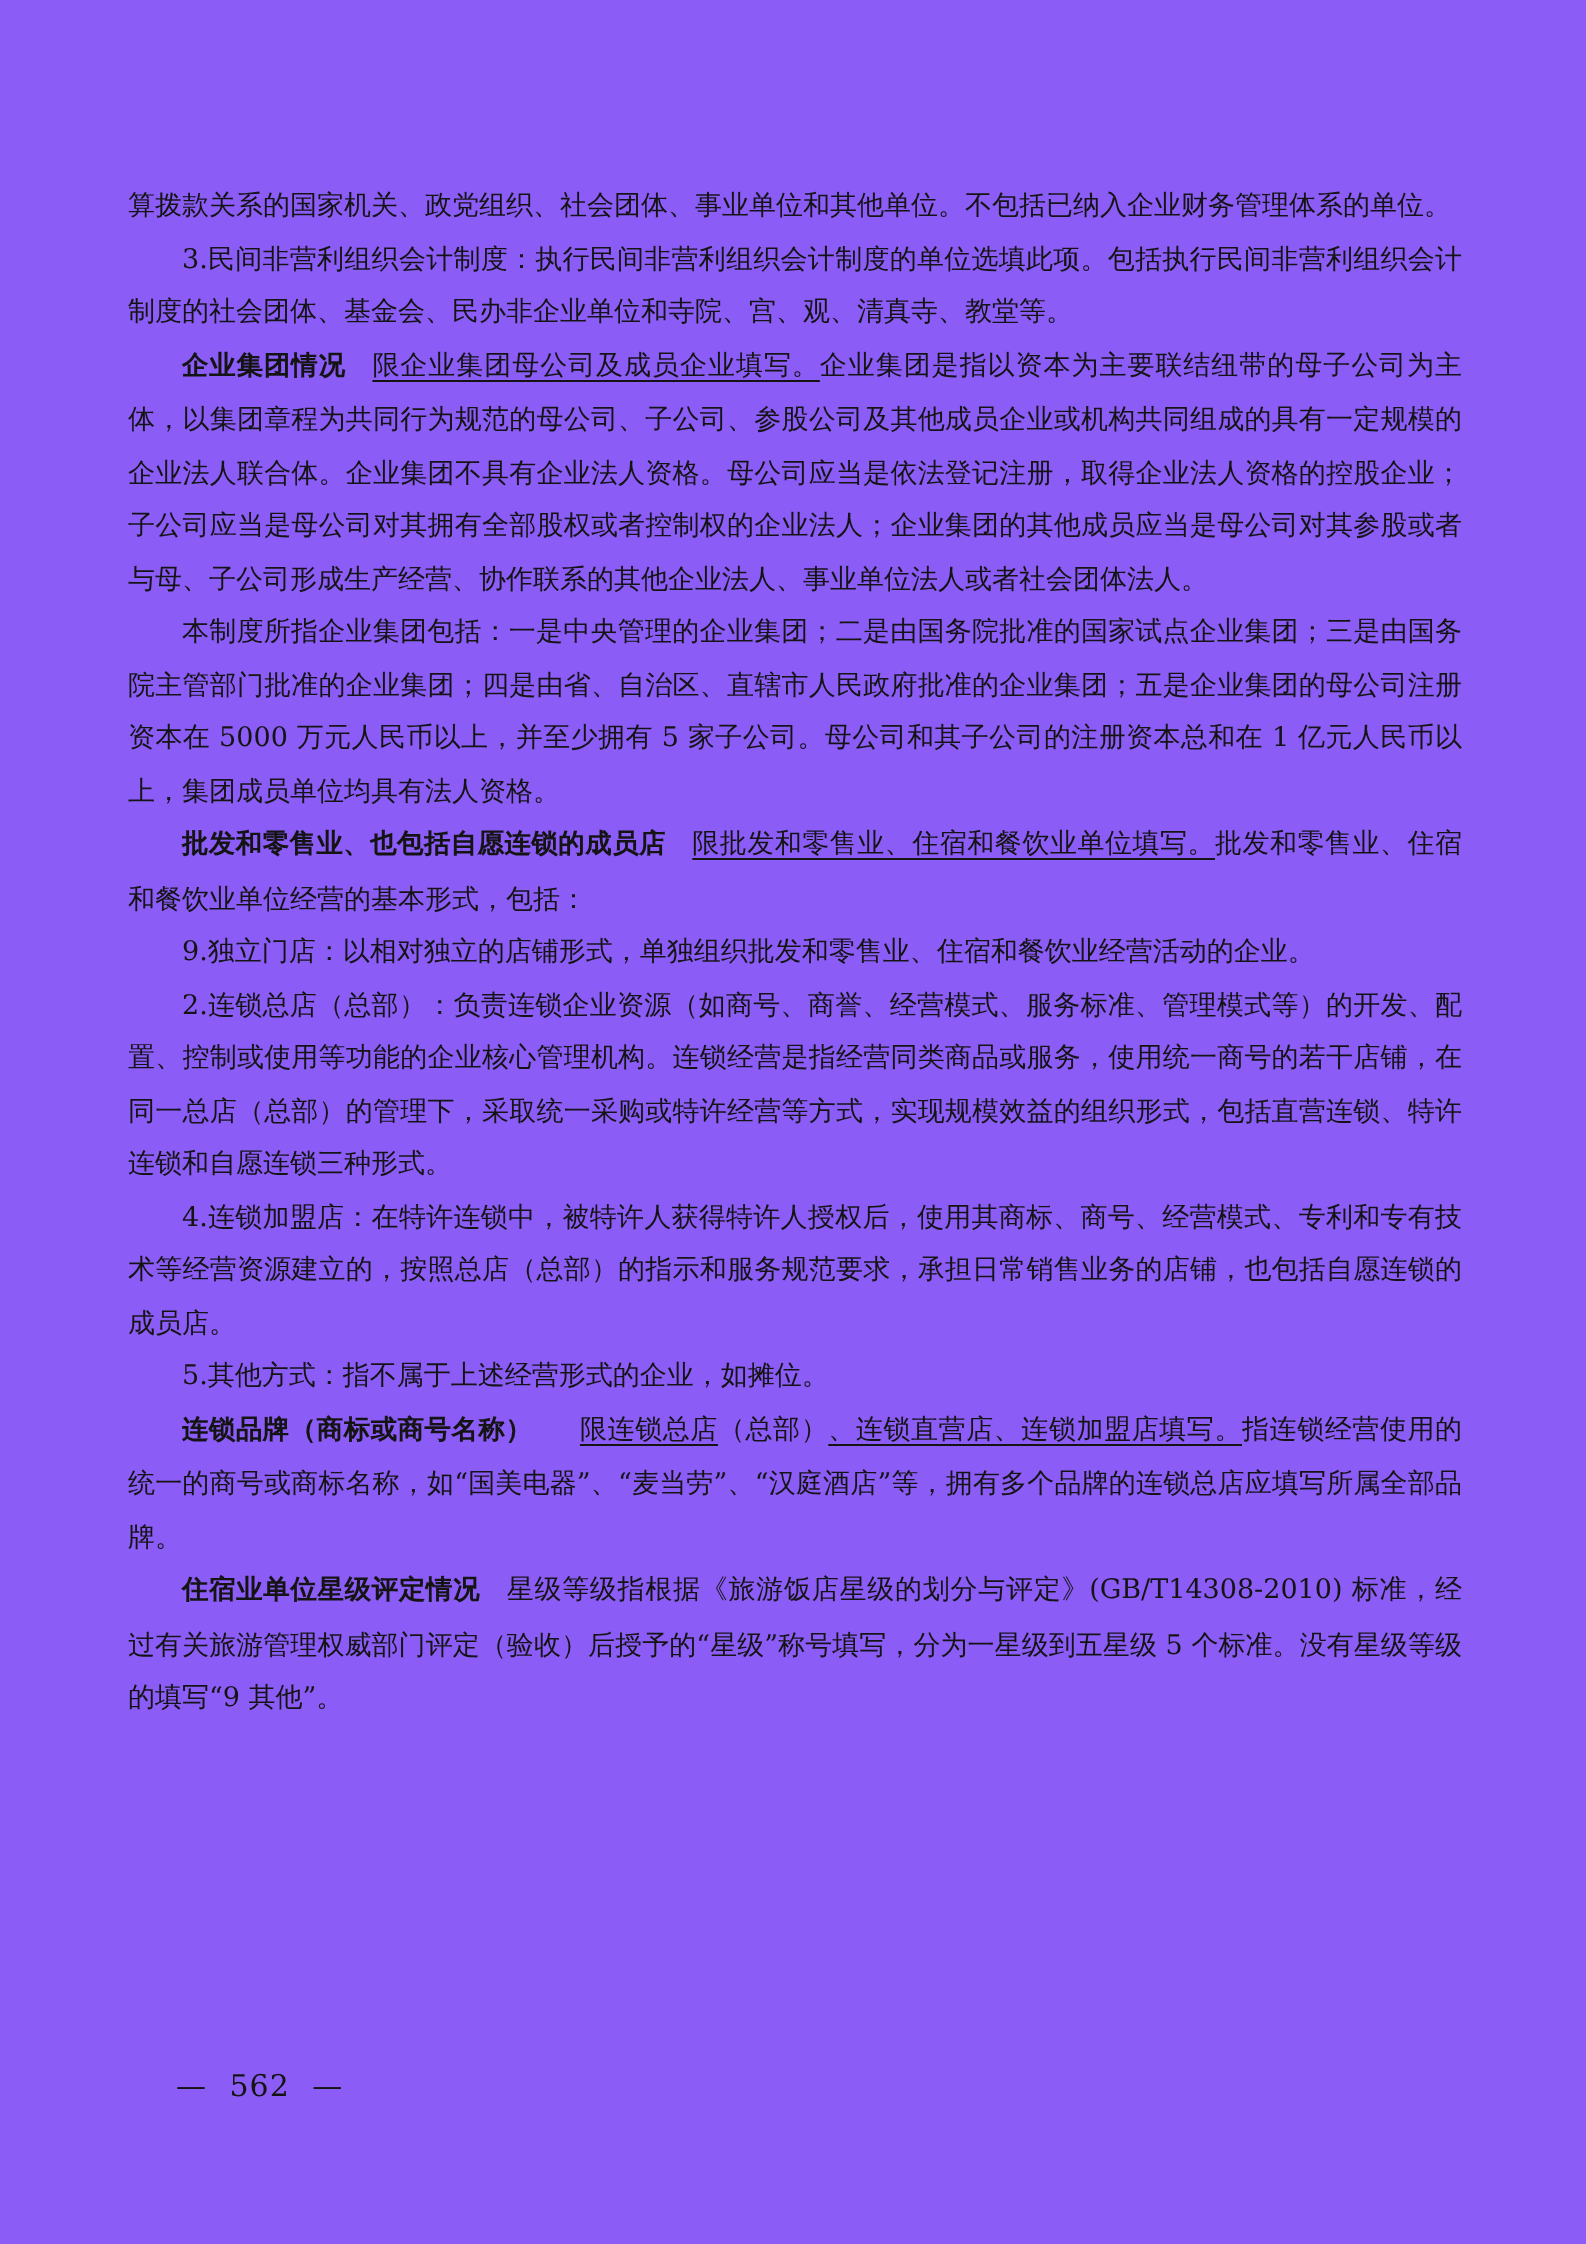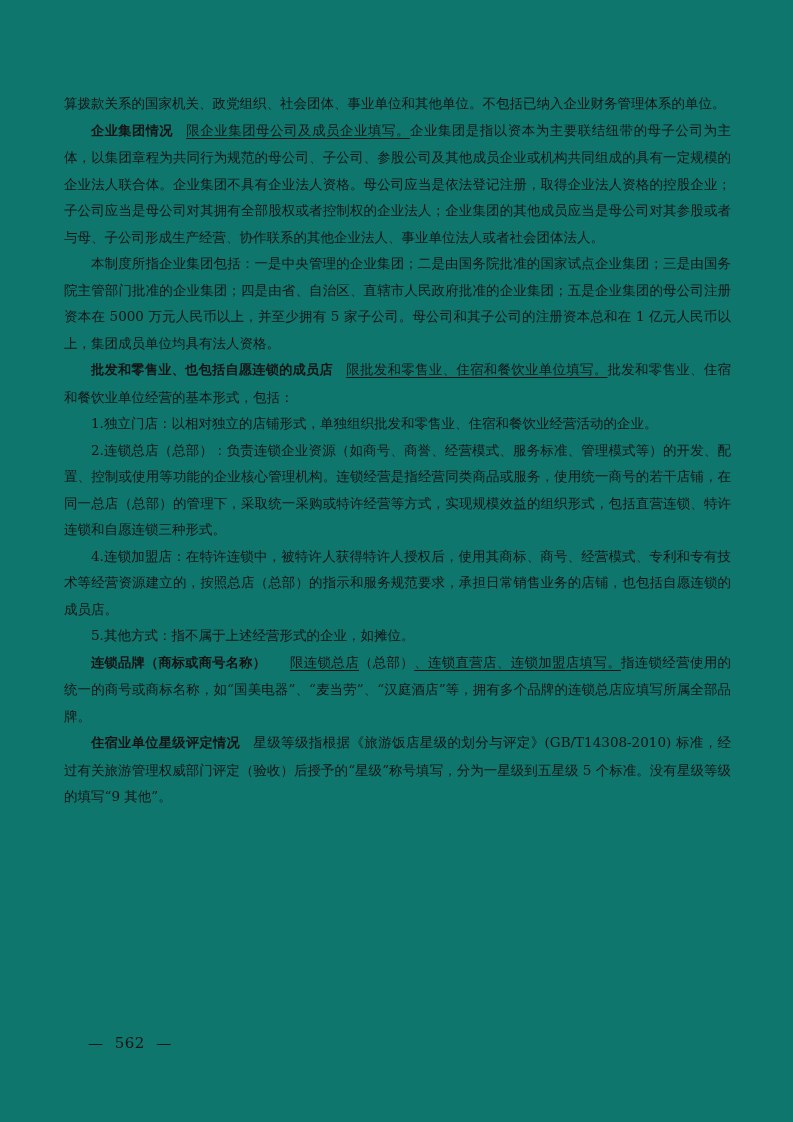--- a/index.html
+++ b/index.html
@@ -1,20 +1,20 @@
 <!DOCTYPE html>
 <html><head>
 <meta charset="utf-8">
 <style>
   html, body { margin: 0; padding: 0; background: #ffffff; }
   .page {
     position: relative;
     width: 793px;
     height: 1122px;
-    background: #0f766e;
+    background: #8b5cf6;
     overflow: hidden;
     font-family: "DejaVu Serif", "Liberation Serif", serif;
     color: #141414;
   }
   .content {
     position: absolute;
     left: 64px;
     top: 90px;
     width: 667px;
     font-size: 13.5px;
@@ -43,30 +43,31 @@
   }
 </style>
 </head>
 <body>
 
 <div class="page">
   <div class="content">
 
     <p class="para no-indent"><span>算拨款关系的国家机关、政党组织、社会团体、事业单位和其他单位。不包括已纳入企业财务管理体系的单位。</span></p>
 
+    <p class="para"><span>3.民间非营利组织会计制度：执行民间非营利组织会计制度的单位选填此项。包括执行民间非营利组织会计制度的社会团体、基金会、民办非企业单位和寺院、宫、观、清真寺、教堂等。</span></p>
 
 
 
     <p class="para"><span class="head">企业集团情况</span><span class="u">限企业集团母公司及成员企业填写。</span><span>企业集团是指以资本为主要联结纽带的母子公司为主体，以集团章程为共同行为规范的母公司、子公司、参股公司及其他成员企业或机构共同组成的具有一定规模的企业法人联合体。企业集团不具有企业法人资格。母公司应当是依法登记注册，取得企业法人资格的控股企业；子公司应当是母公司对其拥有全部股权或者控制权的企业法人；企业集团的其他成员应当是母公司对其参股或者与母、子公司形成生产经营、协作联系的其他企业法人、事业单位法人或者社会团体法人。</span></p>
 
     <p class="para"><span>本制度所指企业集团包括：一是中央管理的企业集团；二是由国务院批准的国家试点企业集团；三是由国务院主管部门批准的企业集团；四是由省、自治区、直辖市人民政府批准的企业集团；五是企业集团的母公司注册资本在 5000 万元人民币以上，并至少拥有 5 家子公司。母公司和其子公司的注册资本总和在 1 亿元人民币以上，集团成员单位均具有法人资格。</span></p>
 
     <p class="para"><span class="head">批发和零售业、也包括自愿连锁的成员店</span><span class="u">限批发和零售业、住宿和餐饮业单位填写。</span><span>批发和零售业、住宿和餐饮业单位经营的基本形式，包括：</span></p>
 
-    <p class="para"><span>1.独立门店：以相对独立的店铺形式，单独组织批发和零售业、住宿和餐饮业经营活动的企业。</span></p>
+    <p class="para"><span>9.独立门店：以相对独立的店铺形式，单独组织批发和零售业、住宿和餐饮业经营活动的企业。</span></p>
 
     <p class="para"><span>2.连锁总店（总部）：负责连锁企业资源（如商号、商誉、经营模式、服务标准、管理模式等）的开发、配置、控制或使用等功能的企业核心管理机构。连锁经营是指经营同类商品或服务，使用统一商号的若干店铺，在同一总店（总部）的管理下，采取统一采购或特许经营等方式，实现规模效益的组织形式，包括直营连锁、特许连锁和自愿连锁三种形式。</span></p>
 
 
     <p class="para"><span>4.连锁加盟店：在特许连锁中，被特许人获得特许人授权后，使用其商标、商号、经营模式、专利和专有技术等经营资源建立的，按照总店（总部）的指示和服务规范要求，承担日常销售业务的店铺，也包括自愿连锁的成员店。</span></p>
 
     <p class="para"><span>5.其他方式：指不属于上述经营形式的企业，如摊位。</span></p>
 
     <p class="para"><span class="head head-wide">连锁品牌（商标或商号名称）</span><span class="u">限连锁总店</span><span>（总部）</span><span class="u">、连锁直营店、连锁加盟店填写。</span><span>指连锁经营使用的统一的商号或商标名称，如“国美电器”、“麦当劳”、“汉庭酒店”等，拥有多个品牌的连锁总店应填写所属全部品牌。</span></p>
 

